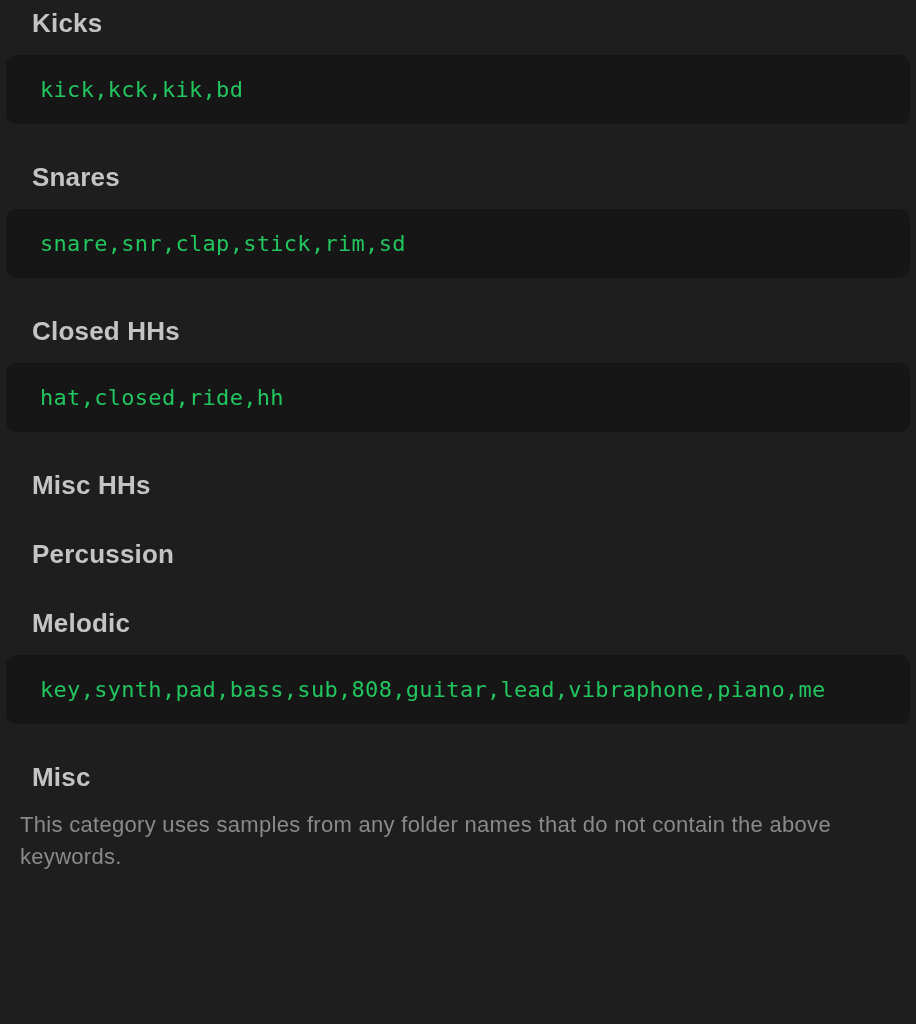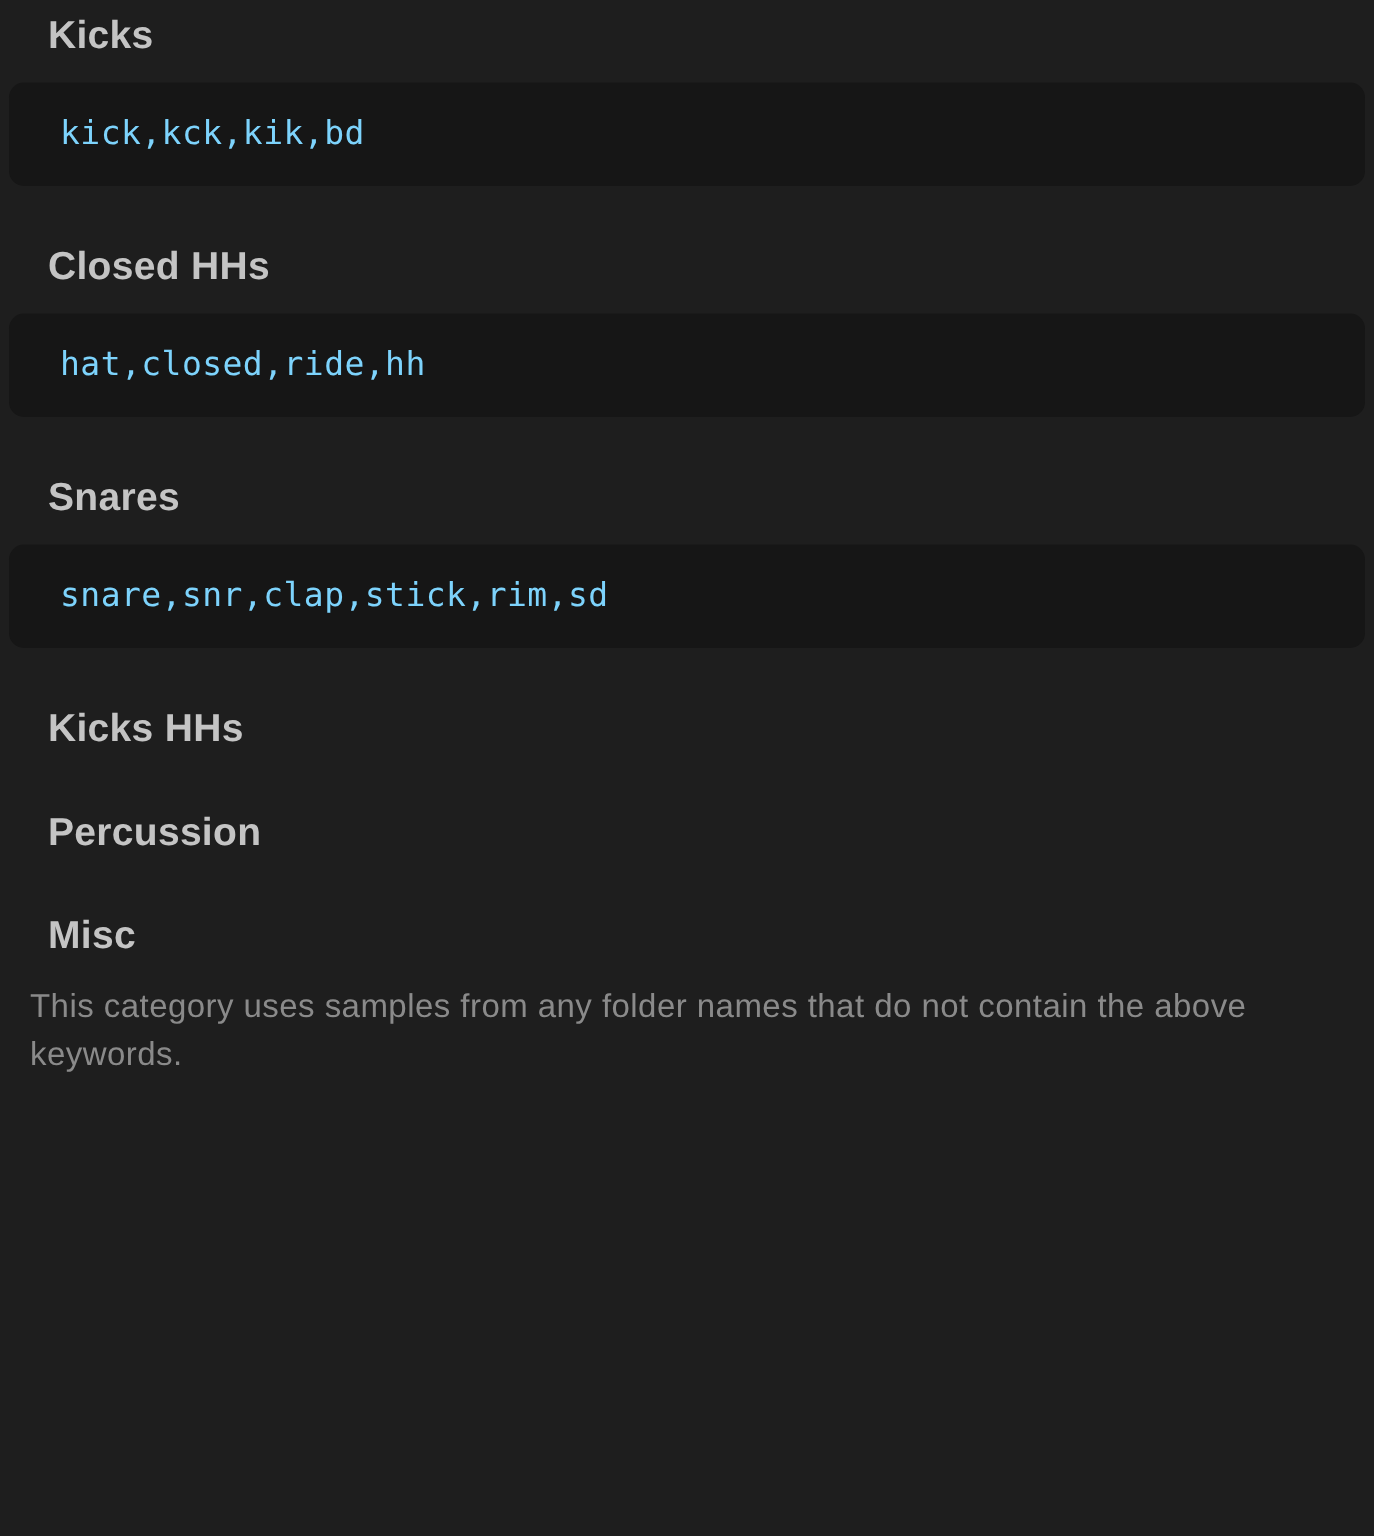--- a/index.html
+++ b/index.html
@@ -31,21 +31,21 @@
       letter-spacing: 0.2px;
     }
     .category-input {
       width: 100%;
       background-color: #161616;
       border: none;
       border-radius: 10px;
       padding: 22px 34px;
       font-family: "SF Mono", ui-monospace, Menlo, Consolas, monospace;
       font-size: 22px;
-      color: #7dd3fc;
+      color: #22c55e;
       letter-spacing: 0.3px;
       outline: none;
       overflow: hidden;
       text-overflow: clip;
       white-space: nowrap;
     }
     .category-description {
       font-size: 22px;
       line-height: 1.45;
       color: #8a8a8a;
@@ -63,36 +63,40 @@
 <body>
 
 <div class="container">
 
   <div class="category">
     <div class="category-label">Kicks</div>
     <input type="text" class="category-input" value="kick,kck,kik,bd" style="">
   </div>
 
   <div class="category">
+    <div class="category-label">Snares</div>
+    <input type="text" class="category-input" value="snare,snr,clap,stick,rim,sd" style="">
+  </div>
+
+  <div class="category">
     <div class="category-label">Closed HHs</div>
     <input type="text" class="category-input" value="hat,closed,ride,hh" style="">
   </div>
 
   <div class="category">
-    <div class="category-label">Snares</div>
-    <input type="text" class="category-input" value="snare,snr,clap,stick,rim,sd" style="">
-  </div>
-
-  <div class="category">
-    <div class="category-label">Kicks HHs</div>
+    <div class="category-label">Misc HHs</div>
   </div>
 
   <div class="category">
     <div class="category-label">Percussion</div>
   </div>
 
+  <div class="category">
+    <div class="category-label">Melodic</div>
+    <input type="text" class="category-input" value="key,synth,pad,bass,sub,808,guitar,lead,vibraphone,piano,me" style="">
+  </div>
 
   <div class="category misc-category">
     <div class="category-label misc-label">Misc</div>
     <div class="category-description">This category uses samples from any folder names that do not contain the above keywords.</div>
   </div>
 
 </div>
 
 </body></html>

